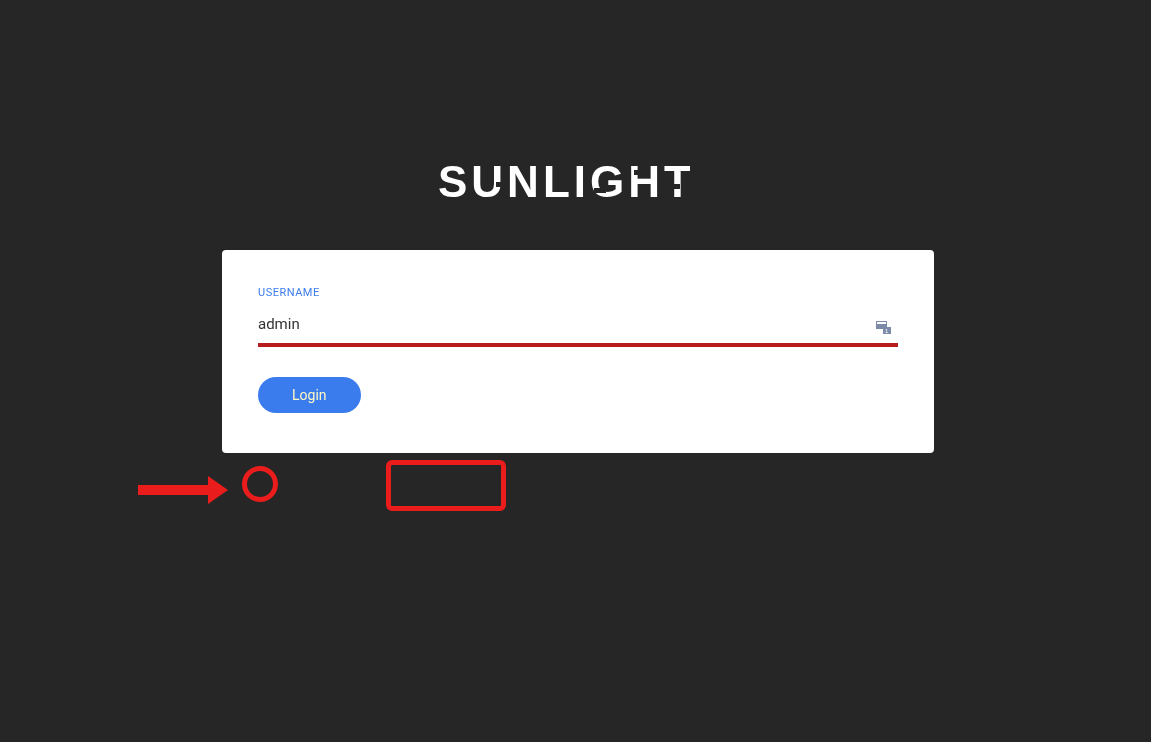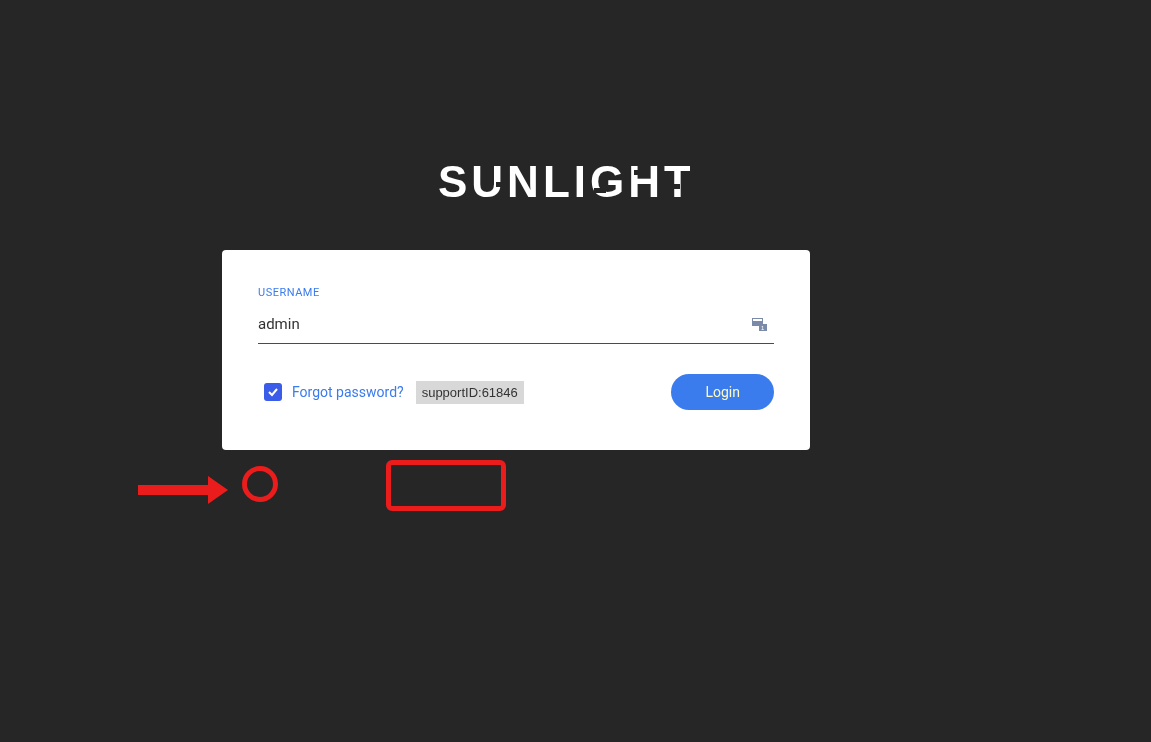--- a/index.html
+++ b/index.html
@@ -19,41 +19,41 @@
       position: absolute;
       top: 162px;
       left: 50%;
       transform: translateX(-50%);
       text-align: center;
     }
     .login-card {
       position: absolute;
       top: 250px;
       left: 222px;
-      width: 588px;
+      width: 712px;
       background: #ffffff;
       border-radius: 4px;
       padding: 36px 36px 40px 36px;
     }
     .field-group {
       margin-bottom: 28px;
       position: relative;
     }
     .field-label {
       font-size: 11px;
       letter-spacing: 0.5px;
       color: #3a7bed;
       text-transform: uppercase;
       margin-bottom: 10px;
       display: block;
     }
     .field-input {
       width: 100%;
       border: none;
-      border-bottom: 1px solid #b91c1c;
+      border-bottom: 4px solid #b91c1c;
       font-size: 15px;
       padding: 6px 28px 10px 0;
       outline: none;
       font-family: inherit;
       color: #333;
       background: transparent;
     }
     .field-input::placeholder {
       color: #333;
     }
@@ -193,31 +193,20 @@
         <rect x="0" y="2" width="11" height="8" fill="#7a8aa8"></rect>
         <rect x="1" y="3" width="9" height="2" fill="#fff"></rect>
         <rect x="7" y="8" width="8" height="7" fill="#7a8aa8"></rect>
         <text x="9" y="14" font-size="6" fill="#fff" font-family="Arial">1</text>
       </svg>
     </span>
   </div>
 
 
   <div class="footer-row">
-    <div class="left-section">
-      <div class="checkbox-wrap">
-        <div class="checkbox">
-          <svg viewBox="0 0 12 12">
-            <path d="M2 6 L5 9 L10 3" stroke="#fff" stroke-width="2" fill="none"></path>
-          </svg>
-        </div>
-      </div>
-      <a class="forgot-link">Forgot password?</a>
-      <span class="support-badge">supportID:61846</span>
-    </div>
     <button class="login-btn">Login</button>
   </div>
 
 </div>
 
 <div class="arrow-annotation">
   <div class="arrow-shaft"></div>
   <div class="arrow-head"></div>
 </div>
 <div class="circle-annotation"></div>

